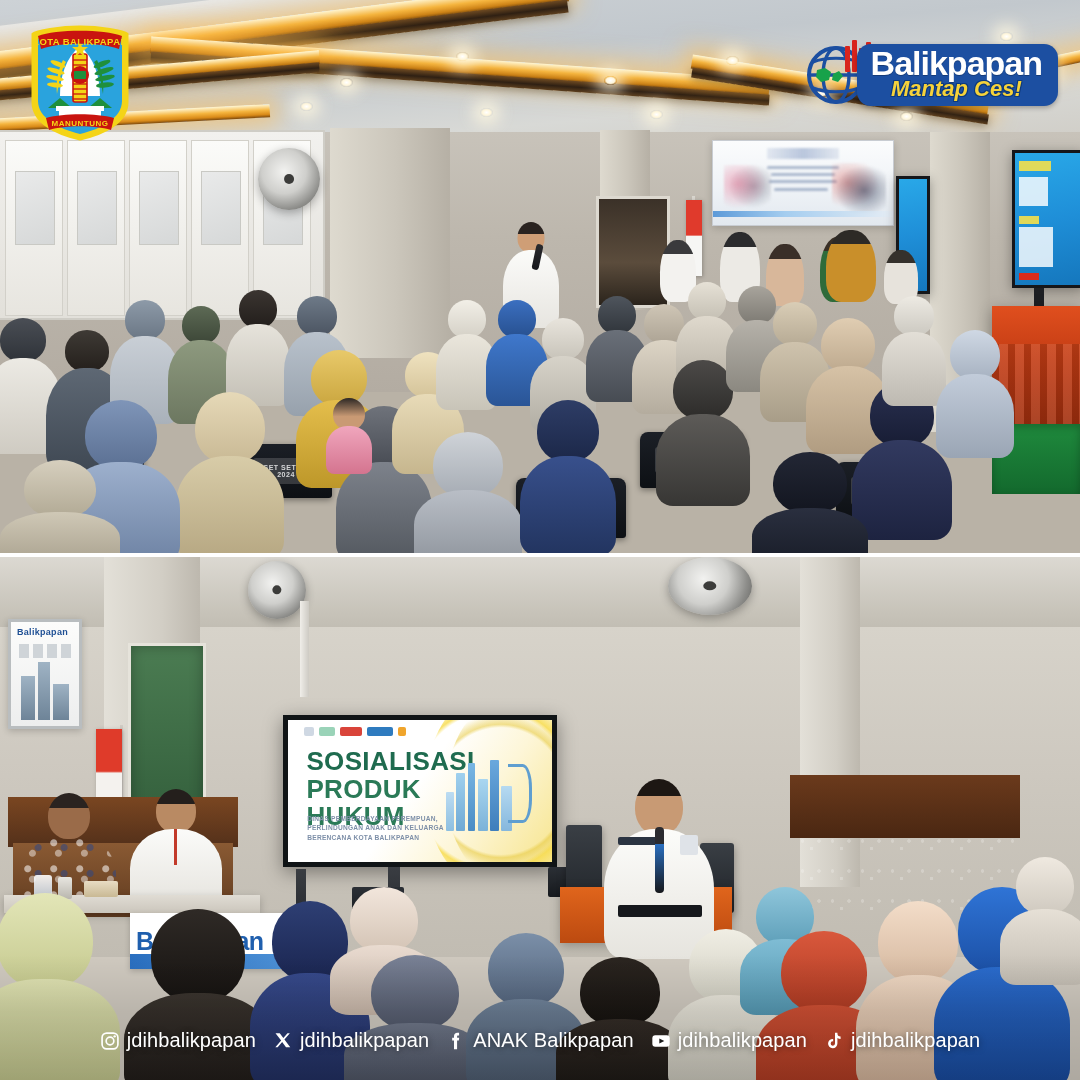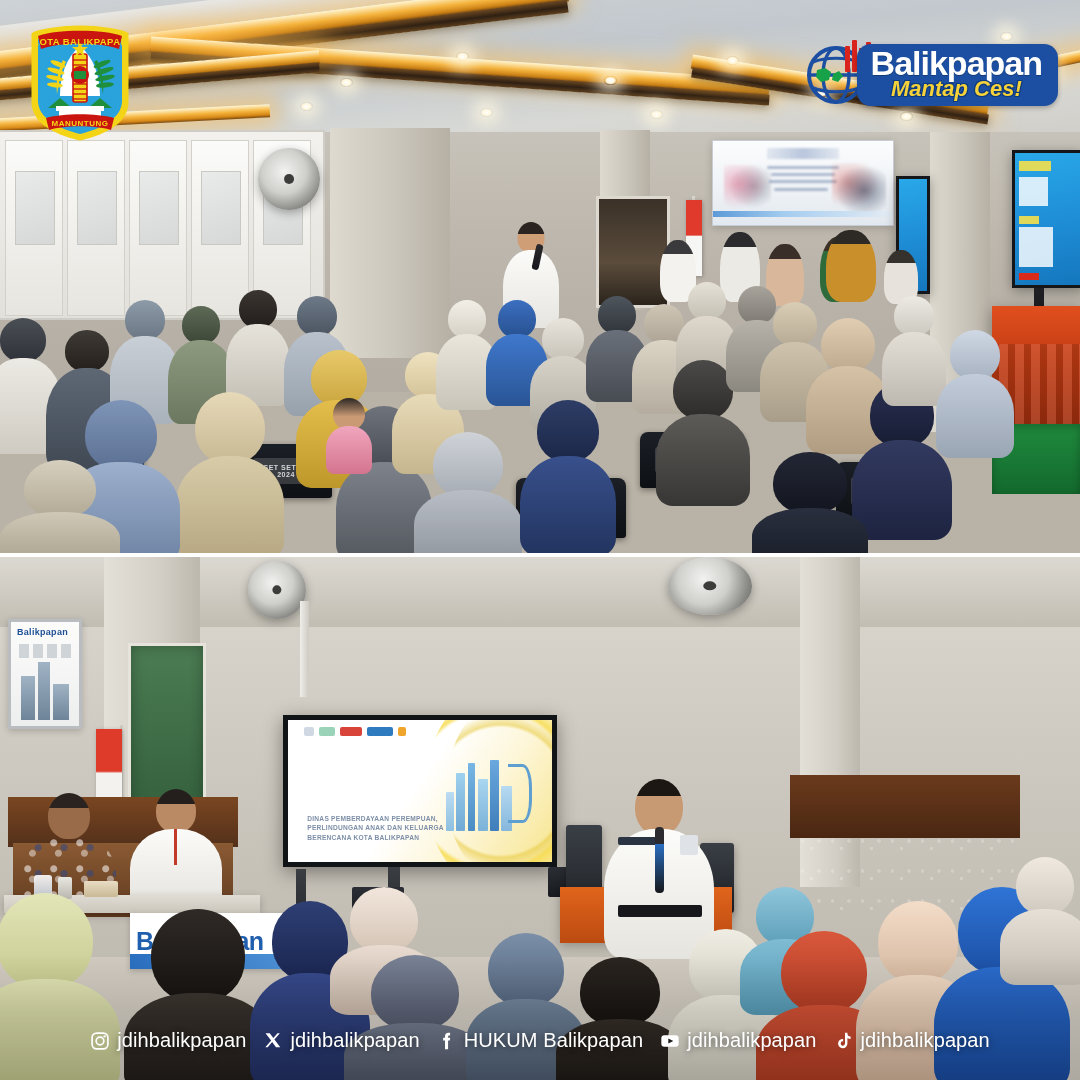--- a/index.html
+++ b/index.html
@@ -487,20 +487,25 @@
     <div class="screen" style="left:283px;top:158px;width:274px;height:152px;">
       <div class="slide">
         <div class="slide-swirl"></div>
         <div class="slide-swirl2"></div>
         <div class="slide-logos">
           <span class="lg" style="width:10px;background:#cfd8e3;"></span>
           <span class="lg" style="width:16px;background:#9ad3b8;"></span>
           <span class="lg" style="width:22px;background:#d9443a;"></span>
           <span class="lg" style="width:26px;background:#2f7bbf;"></span>
           <span class="lg" style="width:8px;background:#f0a52c;"></span>
+        </div>
+        <div class="slide-h">
+          <div>SOSIALISASI</div>
+          <div class="ln2">PRODUK</div>
+          <div class="ln2">HUKUM</div>
         </div>
         <div class="slide-sub">
           <div>DINAS PEMBERDAYAAN PEREMPUAN,</div>
           <div>PERLINDUNGAN ANAK DAN KELUARGA</div>
           <div>BERENCANA KOTA BALIKPAPAN</div>
         </div>
         <div class="slide-art">
           <div class="bar-v" style="left:2%;width:9%;height:52%;background:linear-gradient(180deg,#bcdcf2,#8dbfe0);"></div>
           <div class="bar-v" style="left:14%;width:10%;height:78%;background:linear-gradient(180deg,#9fd0ee,#6fa9d4);"></div>
           <div class="bar-v" style="left:27%;width:8%;height:92%;background:linear-gradient(180deg,#78b6e4,#4a8cc4);"></div>
@@ -704,21 +709,21 @@
       <svg class="ico" viewBox="0 0 24 24">
         <path d="M3 2.6h5.1l4.3 5.9 5-5.9h2.8l-6.5 7.6 7 9.2h-5.1l-4.6-6.3-5.4 6.3H2.8l7-8.1L3 2.6z" fill="#fff"></path>
       </svg>
       <span class="lbl">jdihbalikpapan</span>
     </div>
 
     <div class="sitem">
       <svg class="ico" viewBox="0 0 24 24">
         <path d="M15.6 8.2h-2.3V6.6c0-.8.2-1.2 1.3-1.2h1.1V2.2C15.3 2.1 14.5 2 13.6 2c-2.4 0-4 1.5-4 4.2v2h-2.2v3.3h2.2V22h3.7v-10.5h2.1l.4-3.3z" fill="#fff"></path>
       </svg>
-      <span class="lbl">HUKUM Balikpapan</span>
+      <span class="lbl">ANAK Balikpapan</span>
     </div>
 
     <div class="sitem">
       <svg class="ico" viewBox="0 0 24 24">
         <rect x="1.6" y="5.2" width="20.8" height="13.6" rx="3.6" fill="#fff"></rect>
         <polygon points="10,9 16,12 10,15" fill="#1a1a1a"></polygon>
       </svg>
       <span class="lbl">jdihbalikpapan</span>
     </div>
 

